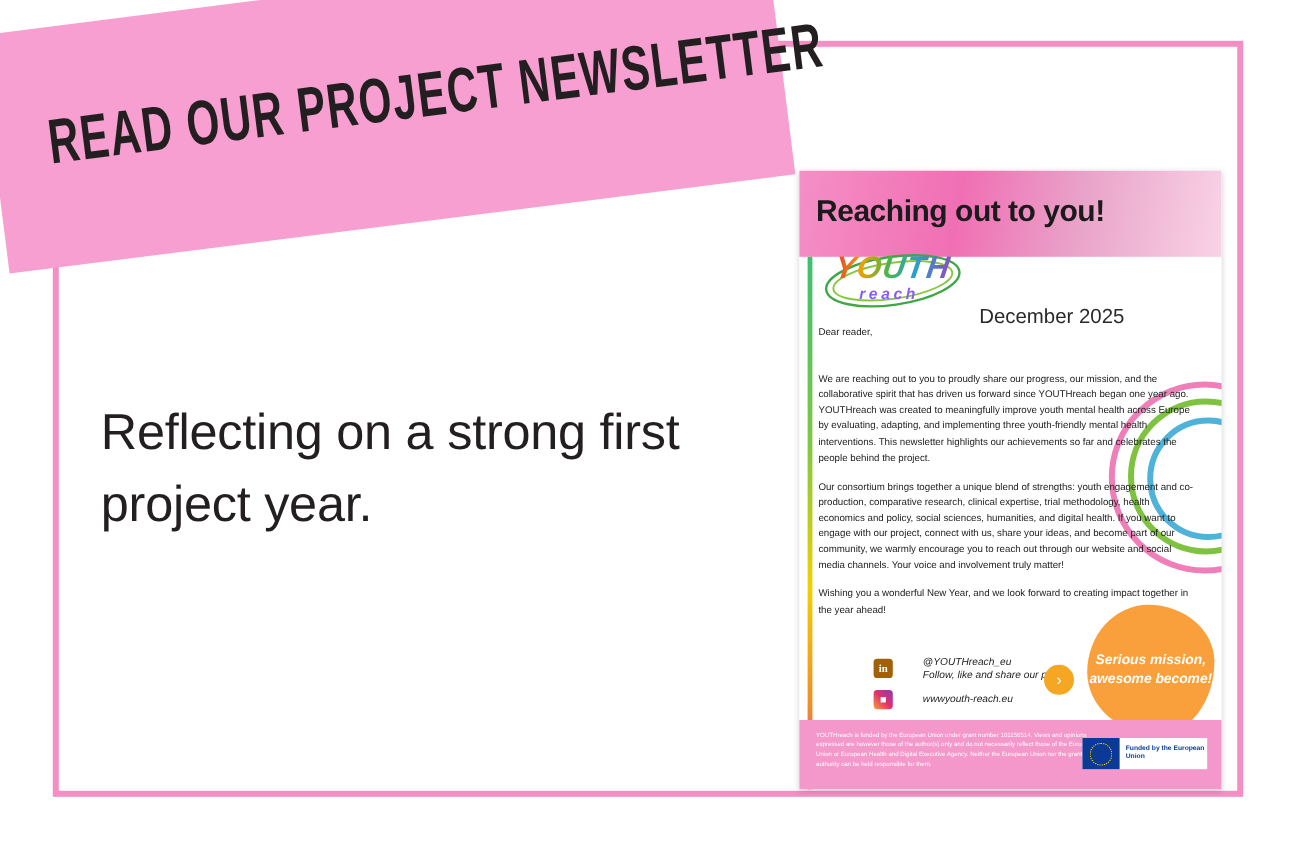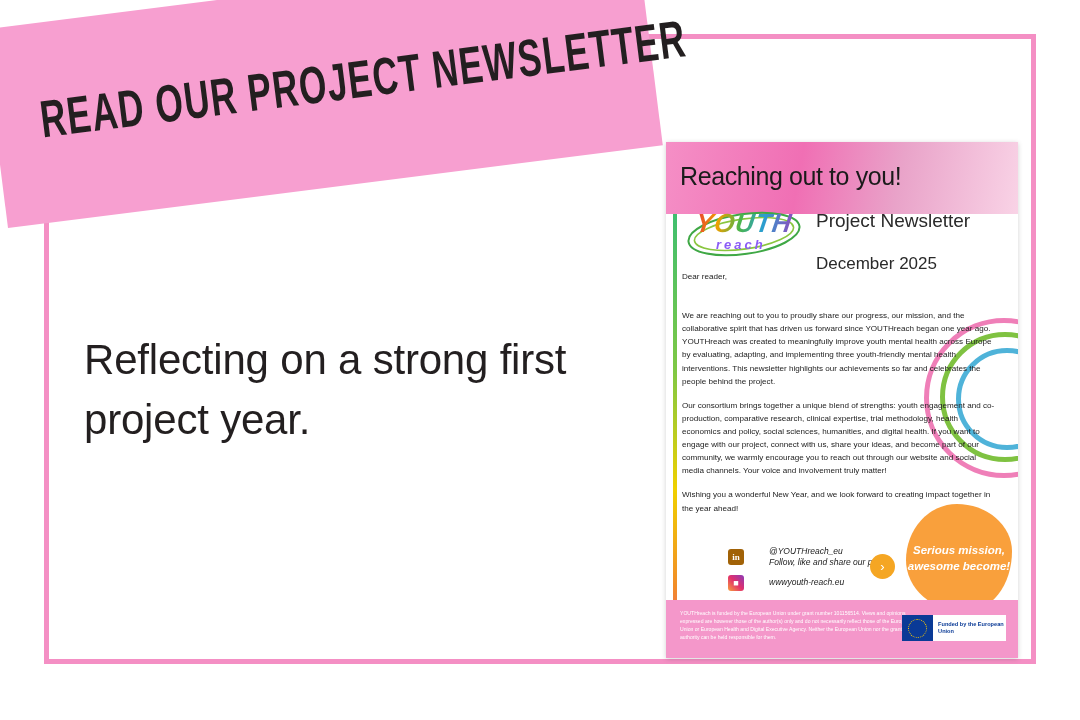--- a/index.html
+++ b/index.html
@@ -93,21 +93,21 @@
     top: 72px;
     width: 4px;
     height: 444px;
     background: linear-gradient(180deg, #3fbf6f 0%, #7ec845 35%, #f0d000 62%, #f28c28 84%, #e84b8a 100%);
   }
   #news-title {
     position: absolute;
     left: 14px;
     top: 20px;
     font-size: 25px;
-    font-weight: normal;
+    font-weight: bold;
     color: #1b1b1b;
     letter-spacing: -0.4px;
   }
 
   
   #logo {
     position: absolute;
     left: 16px;
     top: 62px;
     width: 124px;
@@ -290,21 +290,20 @@
 
   <div id="logo">
     <svg id="logo-swoosh" viewBox="0 0 124 62">
       <ellipse cx="62" cy="30" rx="56" ry="20" fill="none" stroke="#3fa845" stroke-width="2" transform="rotate(-8 62 30)"></ellipse>
       <ellipse cx="62" cy="30" rx="50" ry="15" fill="none" stroke="#8ac63f" stroke-width="1.6" transform="rotate(-8 62 30)"></ellipse>
     </svg>
     <div id="logo-word">YOUTH</div>
     <div id="logo-sub">reach</div>
   </div>
 
-  <div id="news-sub1">Project Newsletter</div>
   <div id="news-sub2">December 2025</div>
 
   <div class="ring" id="ring2"></div>
   <div class="ring" id="ring1"></div>
   <div class="ring" id="ring3"></div>
 
   <div id="news-body">
     <p class="greet">Dear reader,</p>
     <p>We are reaching out to you to proudly share our progress, our mission, and the collaborative spirit that has driven us forward since YOUTHreach began one year ago. YOUTHreach was created to meaningfully improve youth mental health across Europe by evaluating, adapting, and implementing three youth-friendly mental health interventions. This newsletter highlights our achievements so far and celebrates the people behind the project.</p>
     <p>Our consortium brings together a unique blend of strengths: youth engagement and co-production, comparative research, clinical expertise, trial methodology, health economics and policy, social sciences, humanities, and digital health. If you want to engage with our project, connect with us, share your ideas, and become part of our community, we warmly encourage you to reach out through our website and social media channels. Your voice and involvement truly matter!</p>

